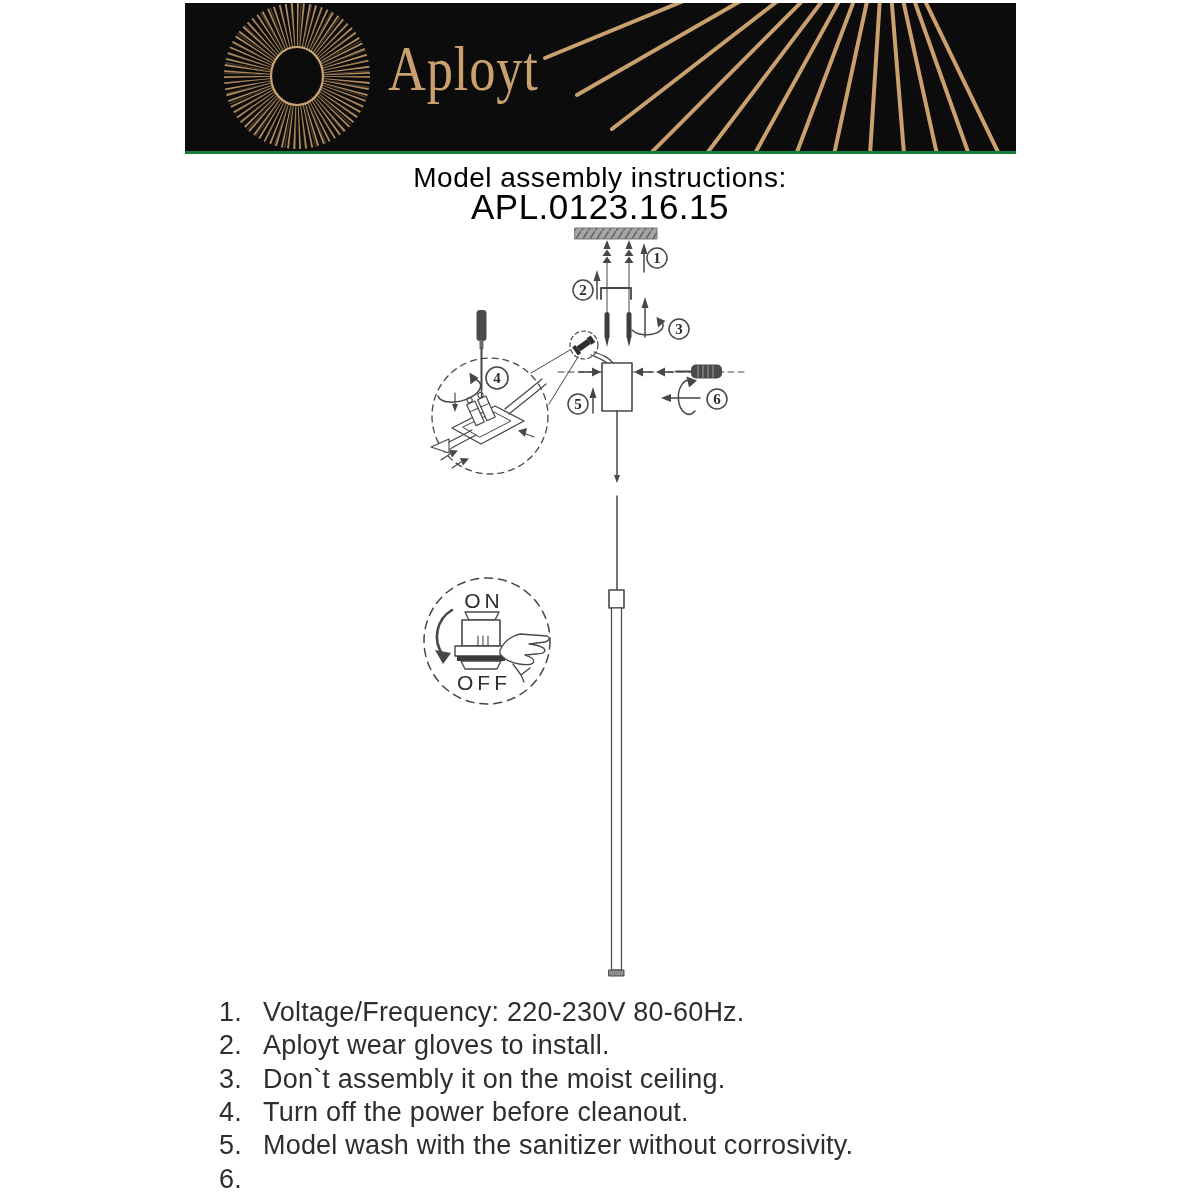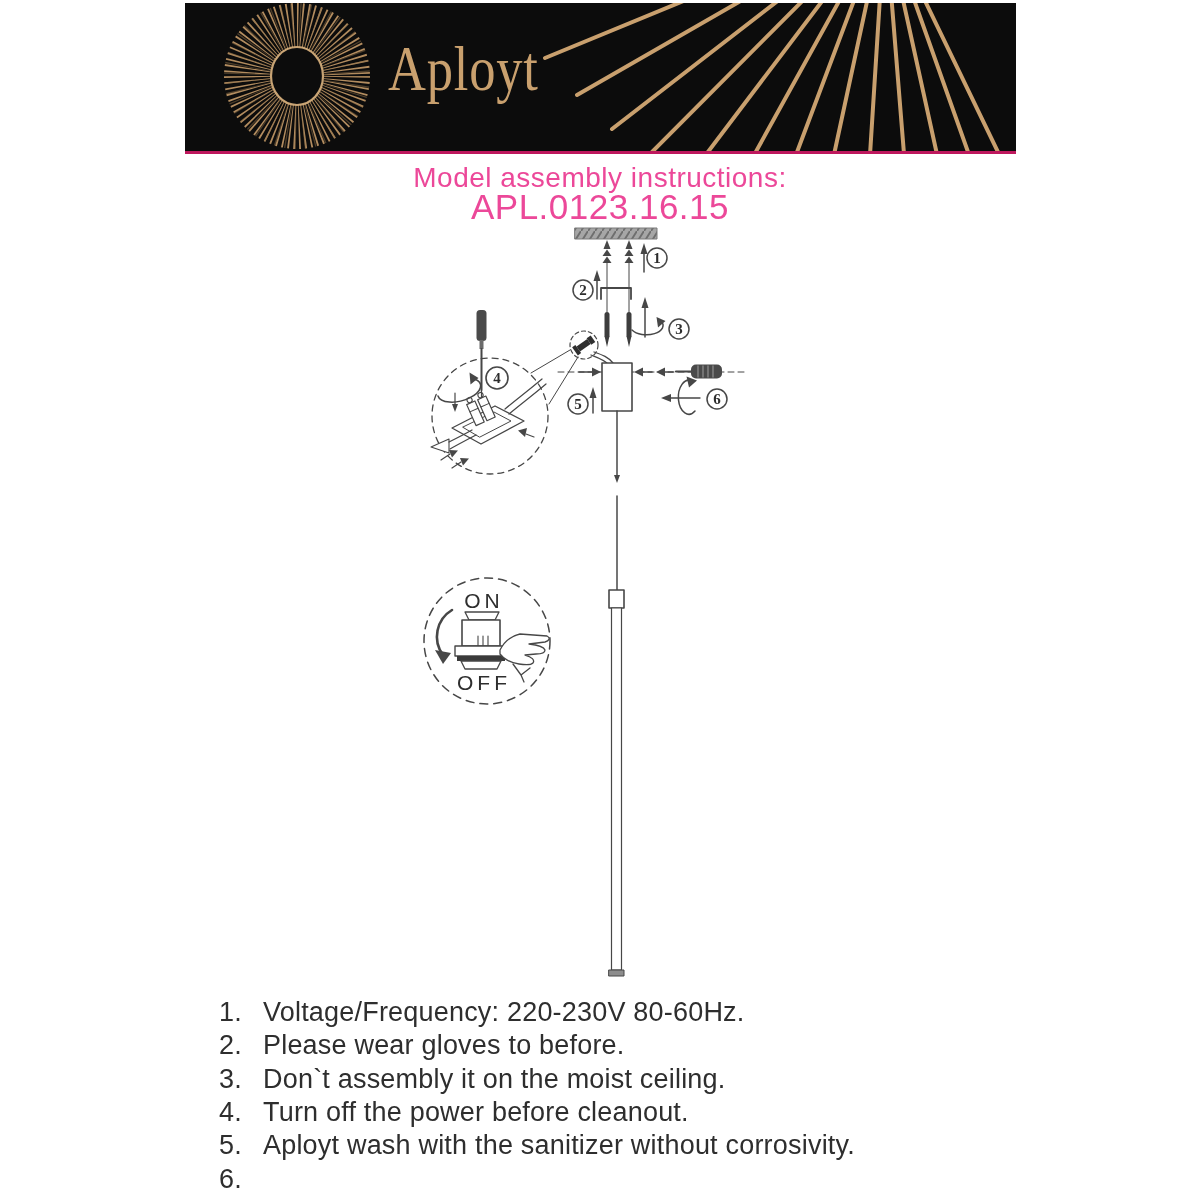--- a/index.html
+++ b/index.html
@@ -2,28 +2,28 @@
 <html><head>
 <meta charset="utf-8">
 <style>
   html,body{margin:0;padding:0;}
   body{width:1200px;height:1200px;background:#ffffff;overflow:hidden;
        font-family:"Liberation Sans", sans-serif;-webkit-font-smoothing:antialiased;}
   .page{position:relative;width:1200px;height:1200px;background:#ffffff;}
 
   
   .banner{position:absolute;left:185px;top:3px;width:831px;height:148px;
-          background:#0c0c0c;overflow:hidden;border-bottom:3px solid #be185d;box-sizing:content-box;text-align:right;}
+          background:#0c0c0c;overflow:hidden;border-bottom:3px solid #15803d;box-sizing:content-box;text-align:right;}
   .banner svg{position:absolute;left:0;top:0;}
   .brand-name{position:absolute;left:203px;top:34px;color:#c9a06e;
               font-family:"Liberation Serif", serif;font-weight:400;font-size:64px;
               letter-spacing:1px;transform:scale(0.82,1);transform-origin:left top;line-height:1;}
 
   
-  .title-block{position:absolute;left:0;top:162px;width:1200px;text-align:center;color:#ec4899;}
+  .title-block{position:absolute;left:0;top:162px;width:1200px;text-align:center;color:#000000;}
   .title-heading{font-size:28px;line-height:31px;letter-spacing:0.5px;}
   .model-number{font-size:35px;line-height:28px;letter-spacing:0.5px;text-align:center;}
 
   
   .diagram-svg{position:absolute;left:0;top:0;width:1200px;height:1200px;}
   .stepnum{font-family:"Liberation Serif", serif;font-size:15px;font-weight:bold;
            fill:#2c2c2c;text-anchor:middle;stroke:none;}
   .switch-label{font-family:"Liberation Sans", sans-serif;font-size:21px;letter-spacing:4px;
                 fill:#2e2e2e;text-anchor:middle;stroke:none;font-weight:400;}
 
@@ -247,32 +247,32 @@
     </g>
   </svg>
 
   <div class="instructions">
     <div class="instr-row">
       <span class="instr-num">1.</span>
       <span class="instr-text">Voltage/Frequency: 220-230V 80-60Hz.</span>
     </div>
     <div class="instr-row">
       <span class="instr-num">2.</span>
-      <span class="instr-text">Please wear gloves to before.</span>
+      <span class="instr-text">Aployt wear gloves to install.</span>
     </div>
     <div class="instr-row">
       <span class="instr-num">3.</span>
       <span class="instr-text">Don`t assembly it on the moist ceiling.</span>
     </div>
     <div class="instr-row">
       <span class="instr-num">4.</span>
       <span class="instr-text">Turn off the power before cleanout.</span>
     </div>
     <div class="instr-row">
       <span class="instr-num">5.</span>
-      <span class="instr-text">Aployt wash with the sanitizer without corrosivity.</span>
+      <span class="instr-text">Model wash with the sanitizer without corrosivity.</span>
     </div>
     <div class="instr-row">
       <span class="instr-num">6.</span>
     </div>
   </div>
 
 </div>
 
 </body></html>

